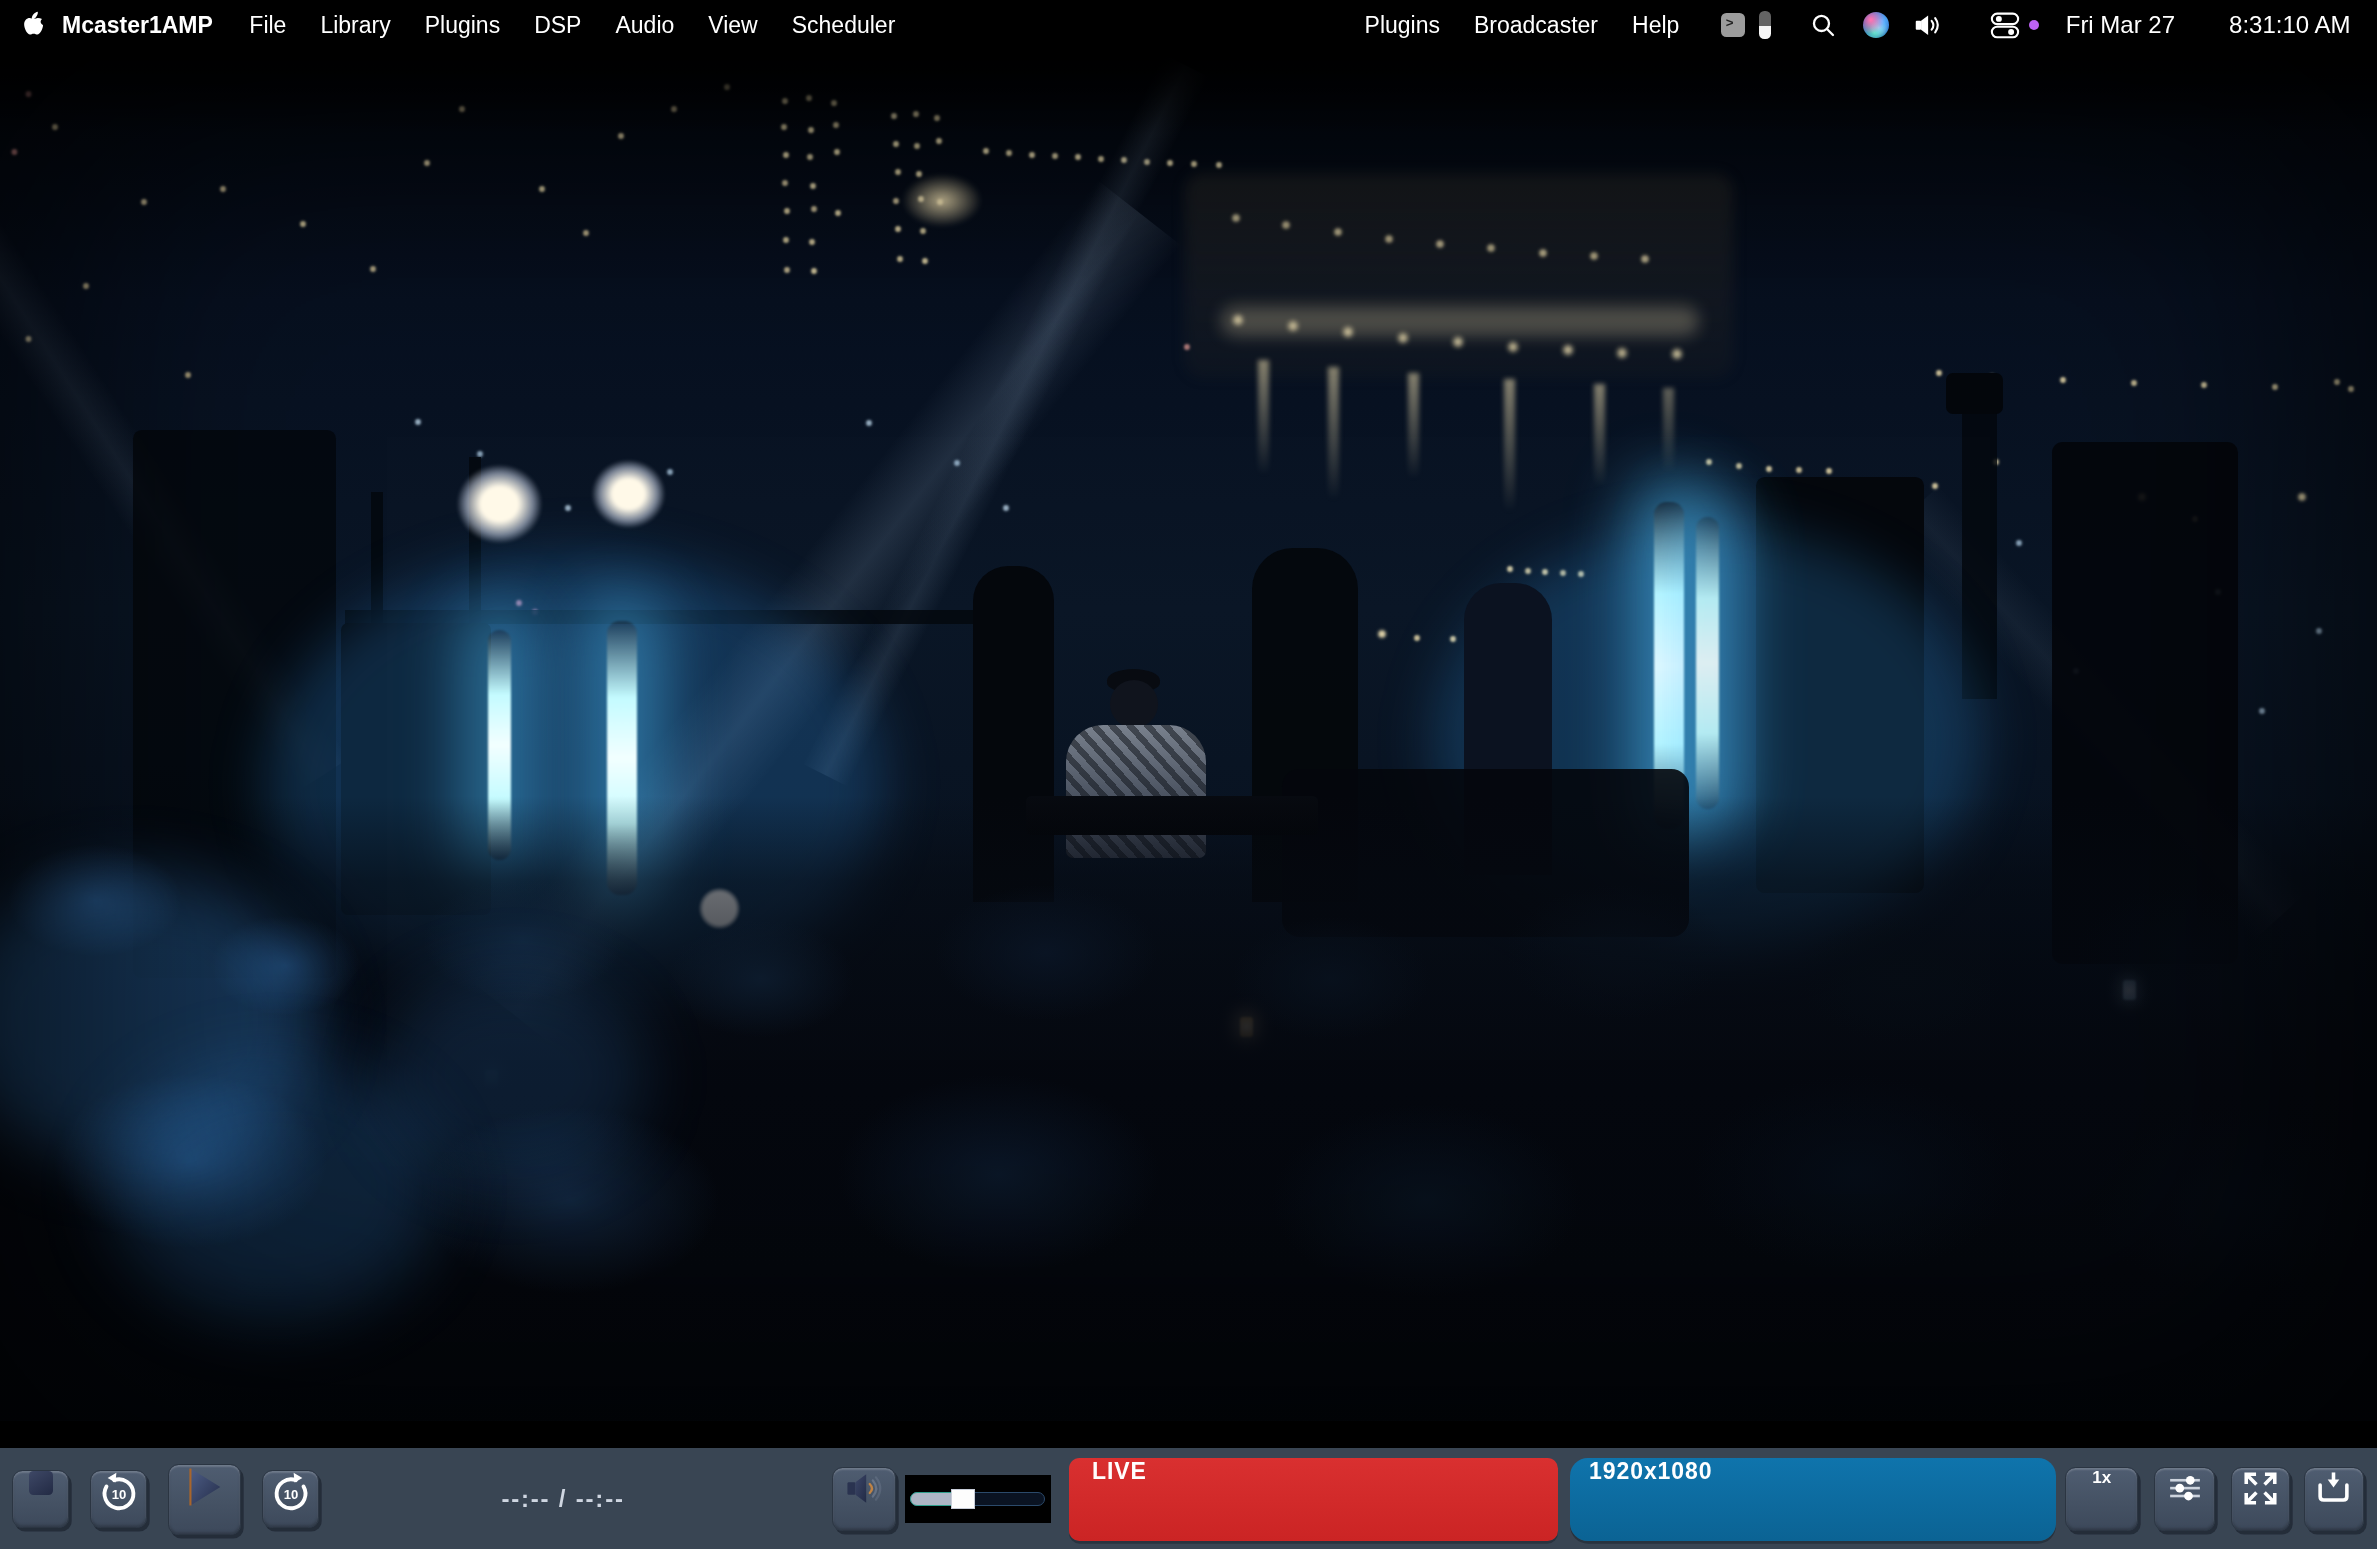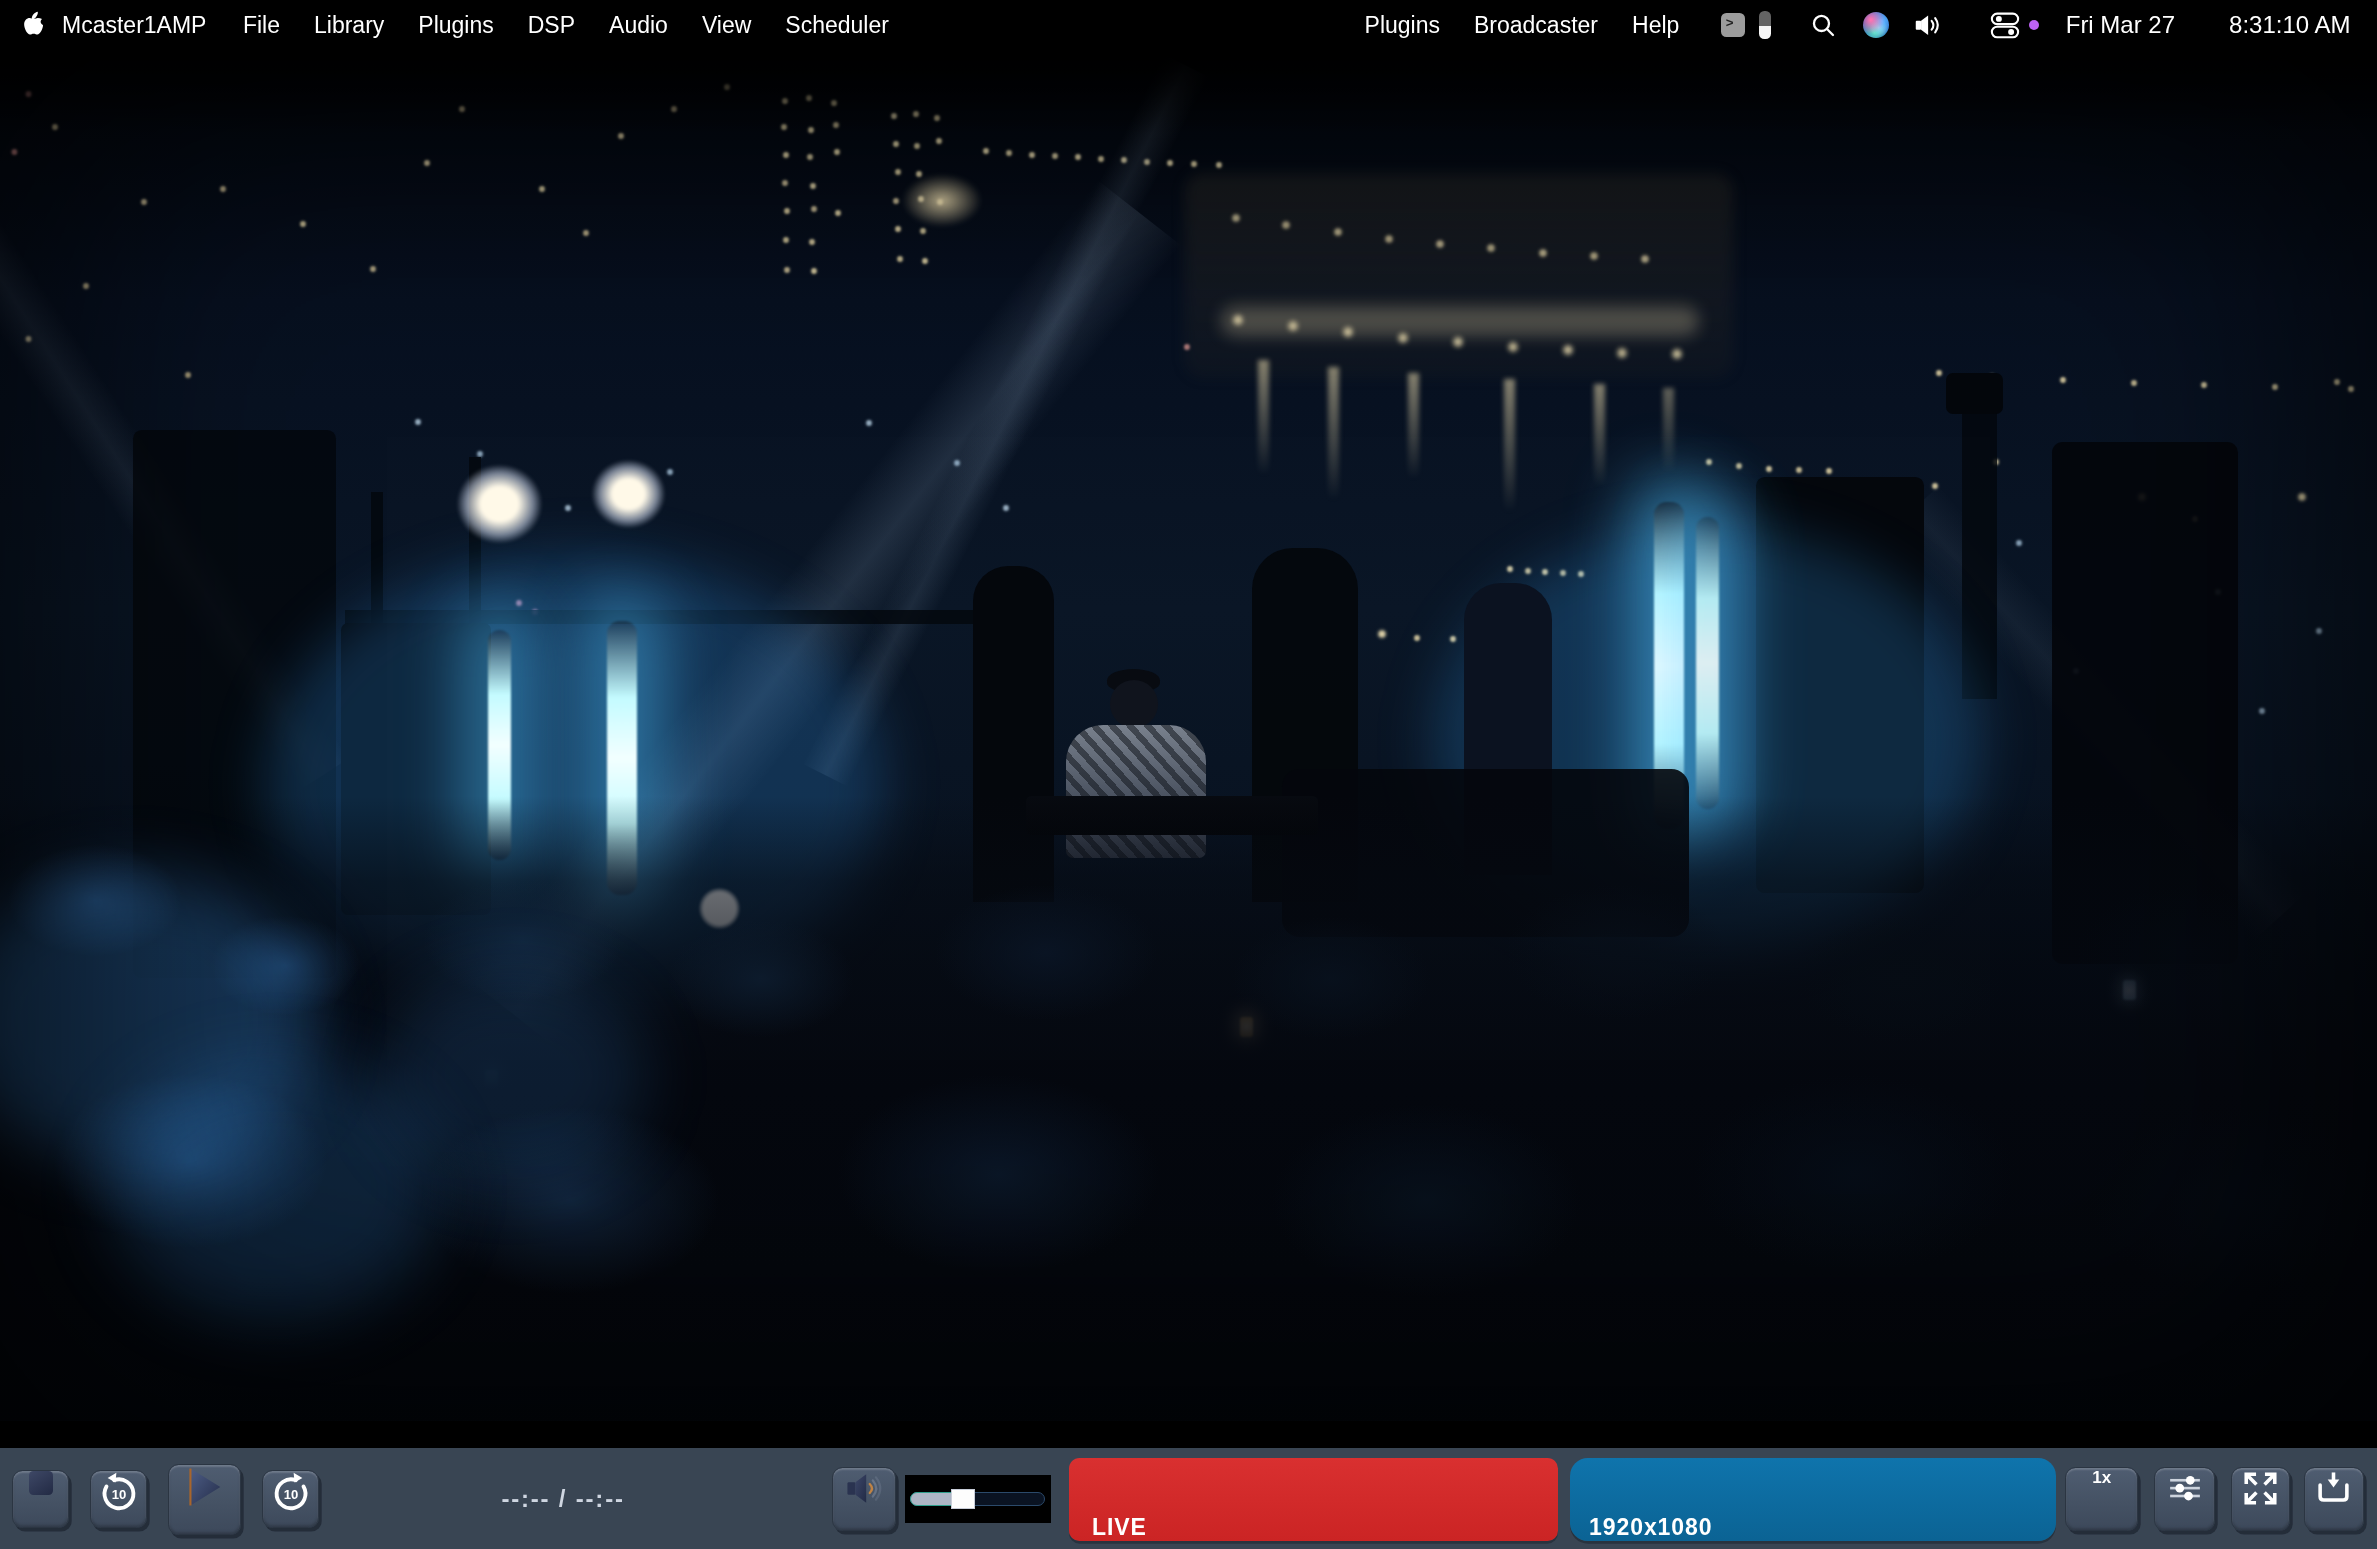--- a/index.html
+++ b/index.html
@@ -4,21 +4,21 @@
 <style>
   html,body{margin:0;padding:0;background:#000;}
   #screen{position:relative;width:2377px;height:1550px;overflow:hidden;
     font-family:"Liberation Sans",sans-serif;-webkit-font-smoothing:antialiased;}
 
   
   #menubar{position:absolute;top:0;left:0;width:100%;height:50px;background:#000;
     display:flex;align-items:center;color:#fff;font-size:23px;}
   .mb-left{display:flex;align-items:center;padding-left:19.5px;}
   .mb-item{padding:0 17px;white-space:nowrap;}
-  .mb-app{font-weight:400;padding:0 19.5px 0 16px;}
+  .mb-app{font-weight:700;padding:0 19.5px 0 16px;}
   .mb-right{margin-left:auto;display:flex;align-items:center;padding-right:26.5px;}
   .apple{width:26.5px;height:30px;display:block;}
   .term-icon{width:24px;height:24px;border-radius:5.3px;background:#9c9c9c;color:#1f1f1f;
     font-weight:700;font-size:13.3px;display:flex;align-items:flex-start;justify-content:flex-start;
     padding:1.8px 0 0 4.4px;box-sizing:border-box;margin-left:25px;}
   .batt-icon{width:11.5px;height:27.4px;border-radius:5.3px;margin-left:14px;
     background:linear-gradient(180deg,#636363 0 52%,#f6f6f6 52% 100%);}
   .mb-svg{display:block;}
   .search-w{margin-left:39px;} .siri-w{margin-left:26.5px;} .spk-w{margin-left:25px;} .cc-w{margin-left:46px;}
   .siri{width:26px;height:26px;border-radius:50%;
@@ -150,21 +150,21 @@
   .btn-sm{width:57px;height:58px;}
   .btn-play{width:73px;height:71px;}
   .stop-square{width:24px;height:24px;border-radius:4.4px;background:linear-gradient(145deg,#3e4866,#222a44);}
   .time{color:#cfd6e1;font-weight:700;font-size:24px;letter-spacing:1.8px;white-space:pre;}
   .volbox{width:146px;height:48px;background:#000;position:relative;flex:none;}
   .vol-track{position:absolute;left:5.3px;right:5.3px;top:17px;height:14px;background:#0a1322;
     border:1.8px solid #2b4a6b;border-radius:8px;box-sizing:border-box;}
   .vol-fill{position:absolute;left:5.3px;width:51px;top:17px;height:14px;background:#aeb6c6;
     border:1.8px solid #2f9f8d;border-radius:8px;box-sizing:border-box;}
   .vol-thumb{position:absolute;left:46px;top:14px;width:24px;height:19.5px;background:#fdfdfd;border:1.8px solid #c8cdd8;box-sizing:border-box;}
-  .bigbtn{height:83px;border-radius:10.6px;flex:none;display:flex;align-items:flex-end;color:#fff;
+  .bigbtn{height:83px;border-radius:10.6px;flex:none;display:flex;align-items:flex-start;color:#fff;
     font-weight:700;font-size:23px;letter-spacing:0.9px;cursor:pointer;
     box-shadow:0 2.7px 0 rgba(10,16,26,.35);}
   .live{width:489px;background:linear-gradient(180deg,#d93030,#cb2424);padding-left:23px;box-sizing:border-box;}
   .res{width:486px;background:linear-gradient(180deg,#0f74ac,#0b6394);padding-left:19.5px;box-sizing:border-box;border-radius:18px;}
   .btn-1x{width:73px;height:64px;color:#fff;font-weight:700;font-size:17px;}
   .btn-ic{width:61px;height:64px;}
 </style>
 </head>
 <body>
 

